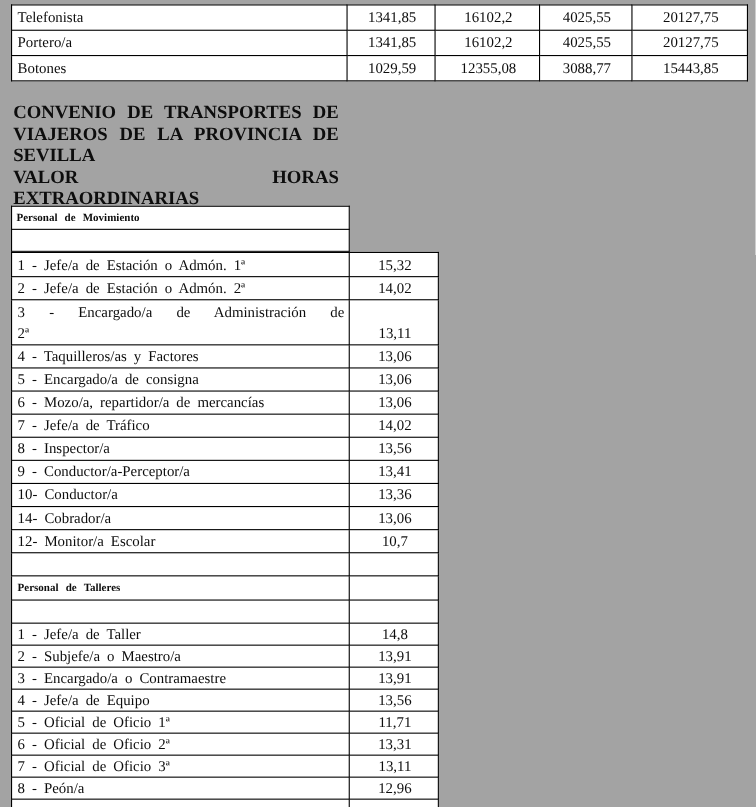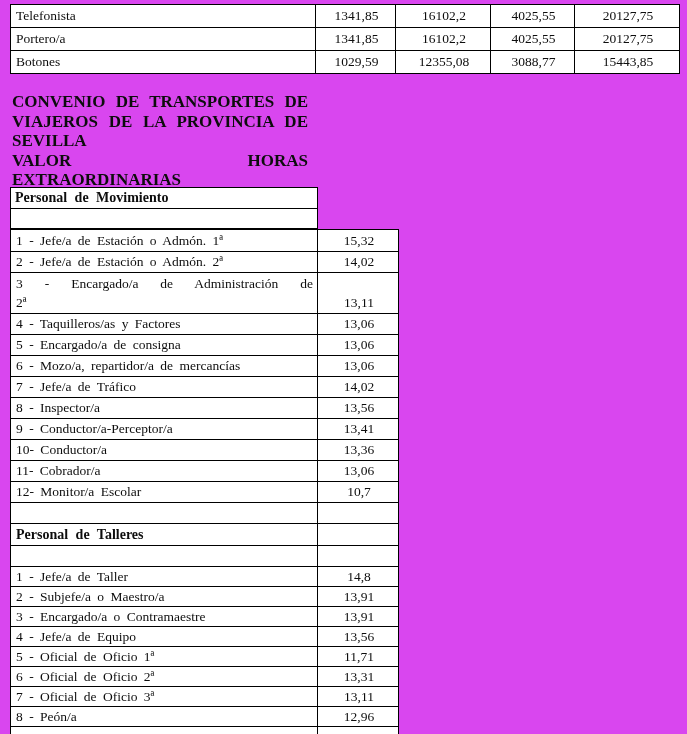--- a/index.html
+++ b/index.html
@@ -3,33 +3,33 @@
 <meta charset="utf-8">
 <style>
   * { box-sizing: border-box; margin: 0; padding: 0; }
   html, body {
     width: 687px; height: 734px;
     background: #ffffff;
     overflow: hidden;
     font-family: "Liberation Serif", serif;
     color: #0d0d0d;
   }
-  .page { position: relative; width: 687px; height: 734px; background: #d946ef; }
+  .page { position: relative; width: 687px; height: 734px; background: #a3a3a3; }
 
   table { border-collapse: collapse; table-layout: fixed; position: absolute; background: #fff; }
   td {
     border: 1px solid #000;
     font-size: 13.5px;
     padding: 0 4px;
     vertical-align: middle;
     overflow: hidden;
   }
   .lbl { word-spacing: 3px; white-space: nowrap; padding-left: 5px; }
   .val { padding-left: 6px; white-space: nowrap; text-align: center; }
-  .hdr { font-weight: bold; word-spacing: 4px; font-size: 14px; }
+  .hdr { font-weight: bold; word-spacing: 4px; font-size: 10px; }
 
   
   .t-top { left: 10px; top: 4px; width: 669px; }
   .t-top tr { height: 23px; }
 
   
   .heading {
     position: absolute; left: 12px; top: 92px; width: 296px;
     font-weight: bold; font-size: 17px; line-height: 19.5px;
     word-spacing: 2px; white-space: normal;
@@ -153,21 +153,21 @@
       </tr>
       <tr class="rh21">
         <td class="lbl">9 - Conductor/a-Perceptor/a</td>
         <td class="val">13,41</td>
       </tr>
       <tr class="rh21">
         <td class="lbl">10- Conductor/a</td>
         <td class="val">13,36</td>
       </tr>
       <tr class="rh21">
-        <td class="lbl">11- Cobrador/a</td>
+        <td class="lbl">14- Cobrador/a</td>
         <td class="val">13,06</td>
       </tr>
       <tr class="rh21">
         <td class="lbl">12- Monitor/a Escolar</td>
         <td class="val">10,7</td>
       </tr>
 
       <tr class="rh21">
         <td></td>
         <td></td>

